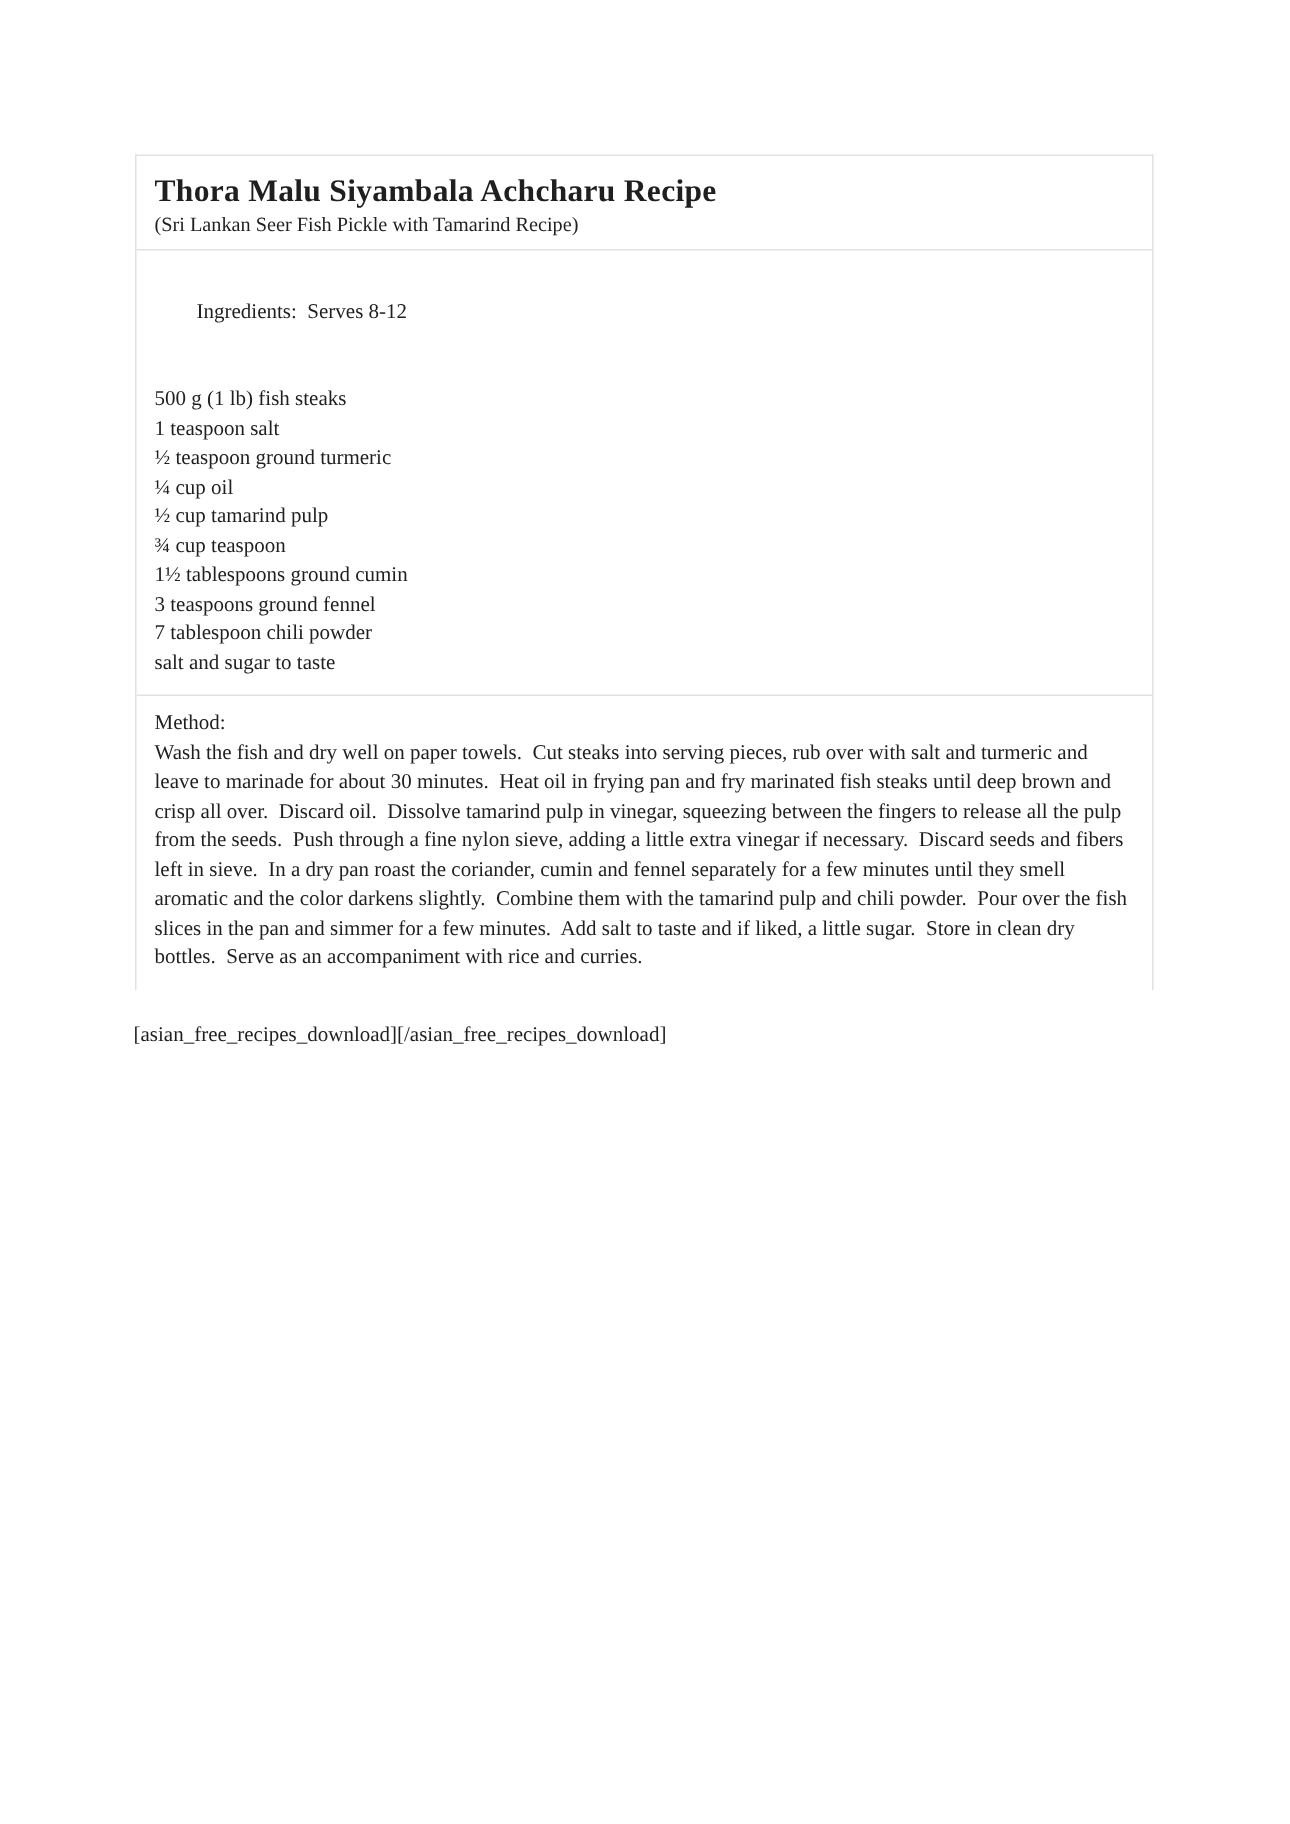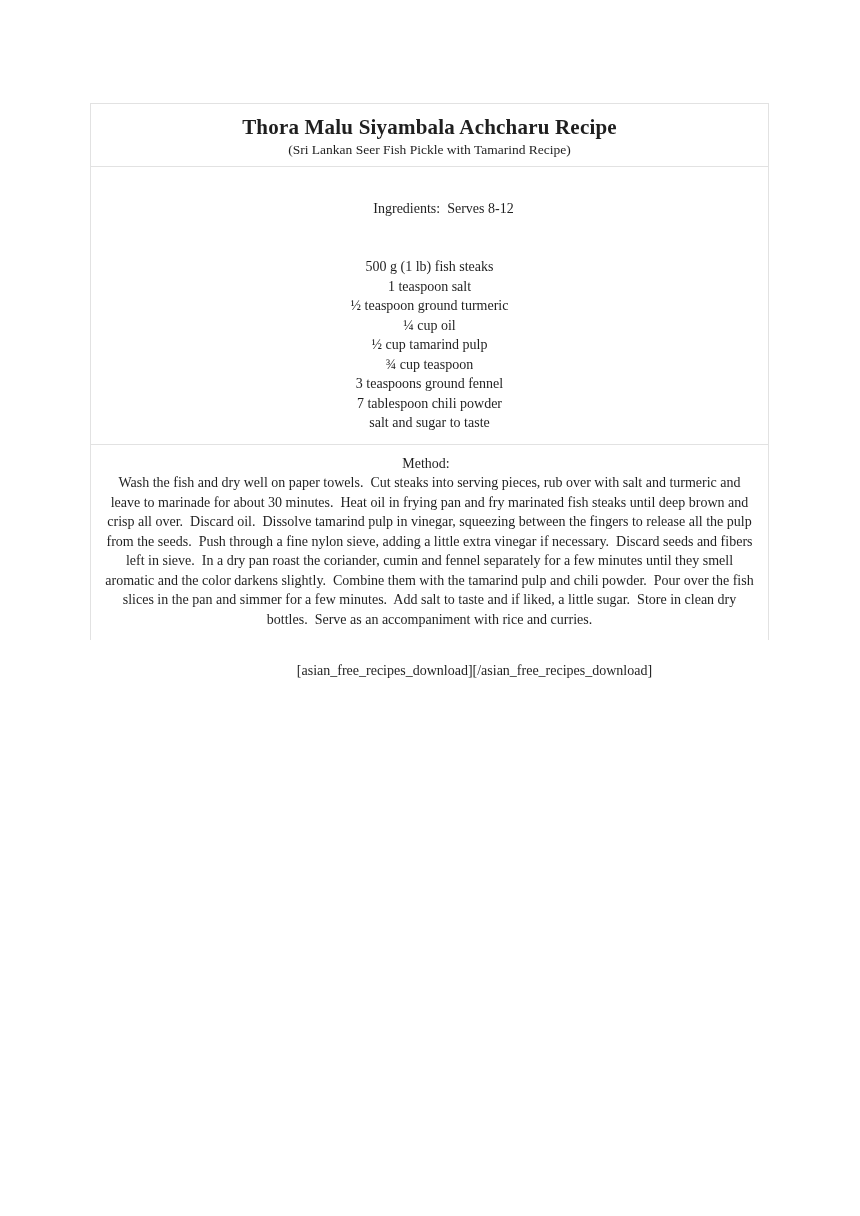--- a/index.html
+++ b/index.html
@@ -1,15 +1,15 @@
 <!DOCTYPE html>
 <html style="--border: #e2e2e2; --text: #1f1f1f; --background: #ffffff;"><head>
 <meta charset="utf-8">
 <style>
-  * { margin: 0; padding: 0; box-sizing: border-box; text-align: center; }
+  * { margin: 0; padding: 0; box-sizing: border-box; }
   html, body {
     background: var(--background, #ffffff);
     width: 860px;
     min-height: 1216px;
     font-family: "Liberation Serif", "DejaVu Serif", serif;
     color: var(--text, #1f1f1f);
   }
   .page {
     position: relative;
     width: 860px;
@@ -67,20 +67,21 @@
         <span class="label">Ingredients:</span><span>Serves 8-12</span>
       </div>
       <div class="blank-line"></div>
       <div>
           <div class="line">500 g (1 lb) fish steaks</div>
           <div class="line">1 teaspoon salt</div>
           <div class="line">½ teaspoon ground turmeric</div>
           <div class="line">¼ cup oil</div>
           <div class="line">½ cup tamarind pulp</div>
           <div class="line">¾ cup teaspoon</div>
+          <div class="line">1½ tablespoons ground cumin</div>
           <div class="line">3 teaspoons ground fennel</div>
           <div class="line">7 tablespoon chili powder</div>
           <div class="line">salt and sugar to taste</div>
         </div>
     </div>
 
     <div class="section method-section">
       <div class="line label">Method:</div>
       <div class="body-text">Wash the fish and dry well on paper towels.  Cut steaks into serving pieces, rub over with salt and turmeric and leave to marinade for about 30 minutes.  Heat oil in frying pan and fry marinated fish steaks until deep brown and crisp all over.  Discard oil.  Dissolve tamarind pulp in vinegar, squeezing between the fingers to release all the pulp from the seeds.  Push through a fine nylon sieve, adding a little extra vinegar if necessary.  Discard seeds and fibers left in sieve.  In a dry pan roast the coriander, cumin and fennel separately for a few minutes until they smell aromatic and the color darkens slightly.  Combine them with the tamarind pulp and chili powder.  Pour over the fish slices in the pan and simmer for a few minutes.  Add salt to taste and if liked, a little sugar.  Store in clean dry bottles.  Serve as an accompaniment with rice and curries.</div>
     </div>

